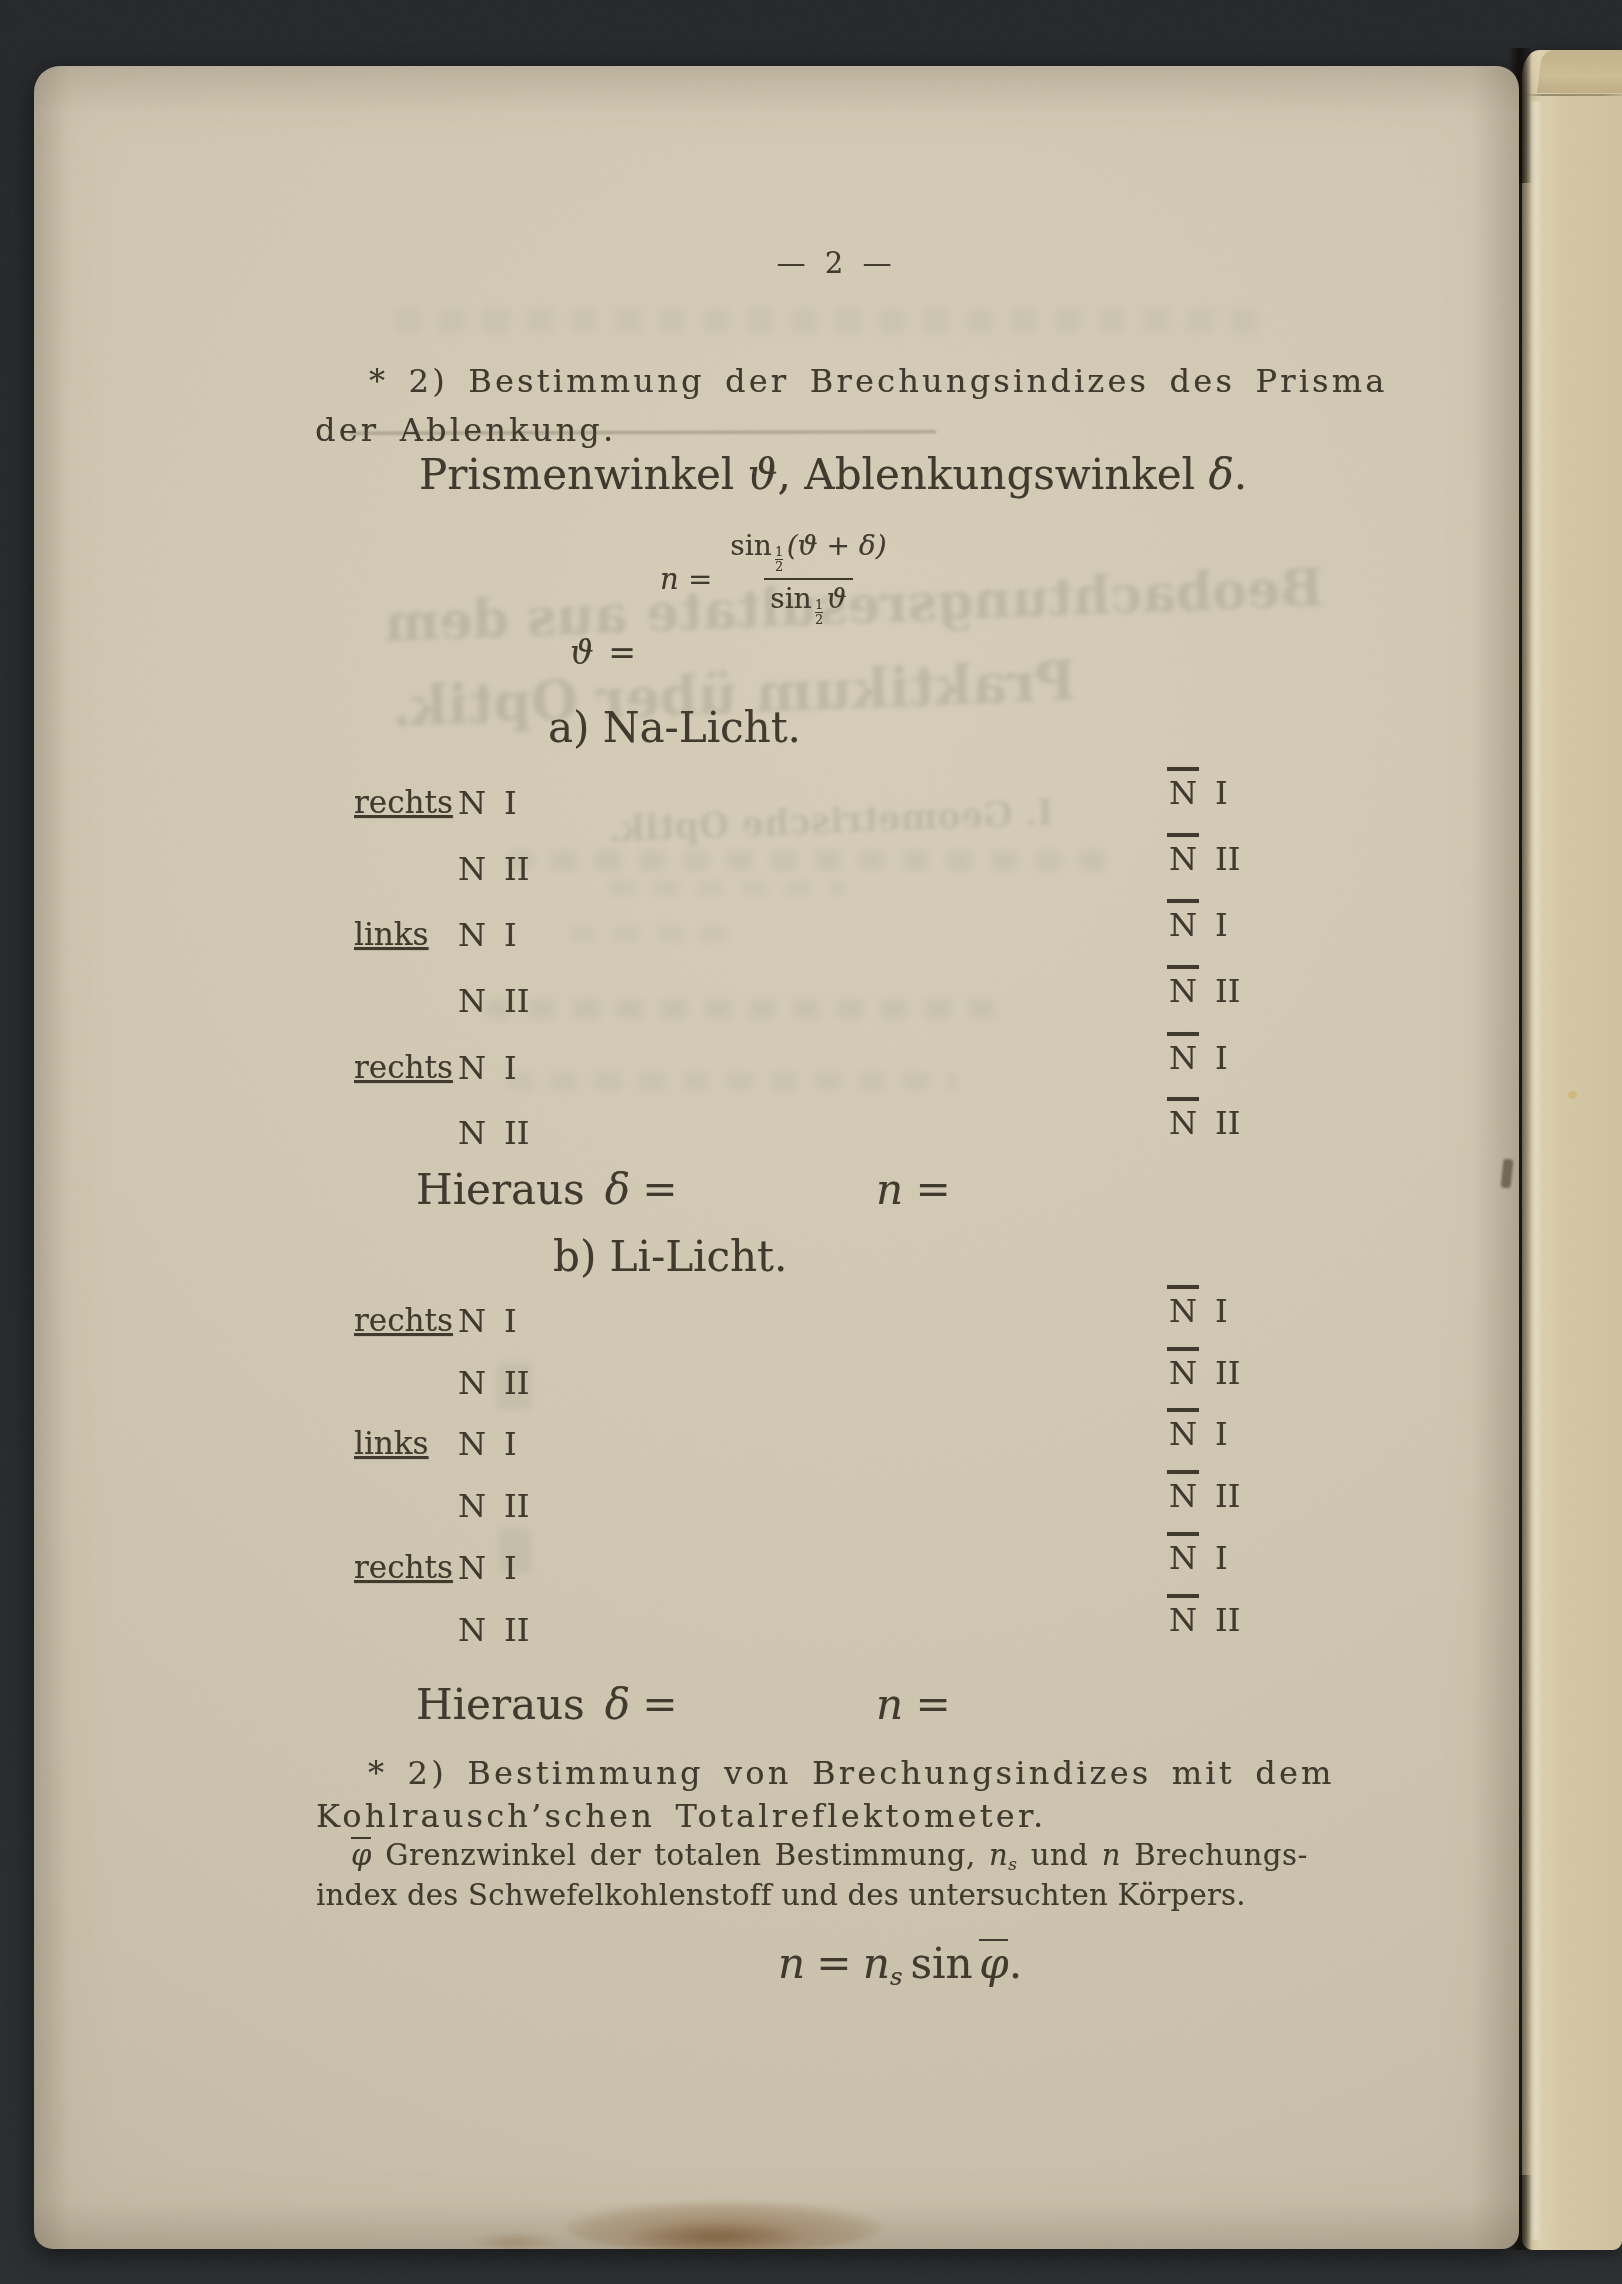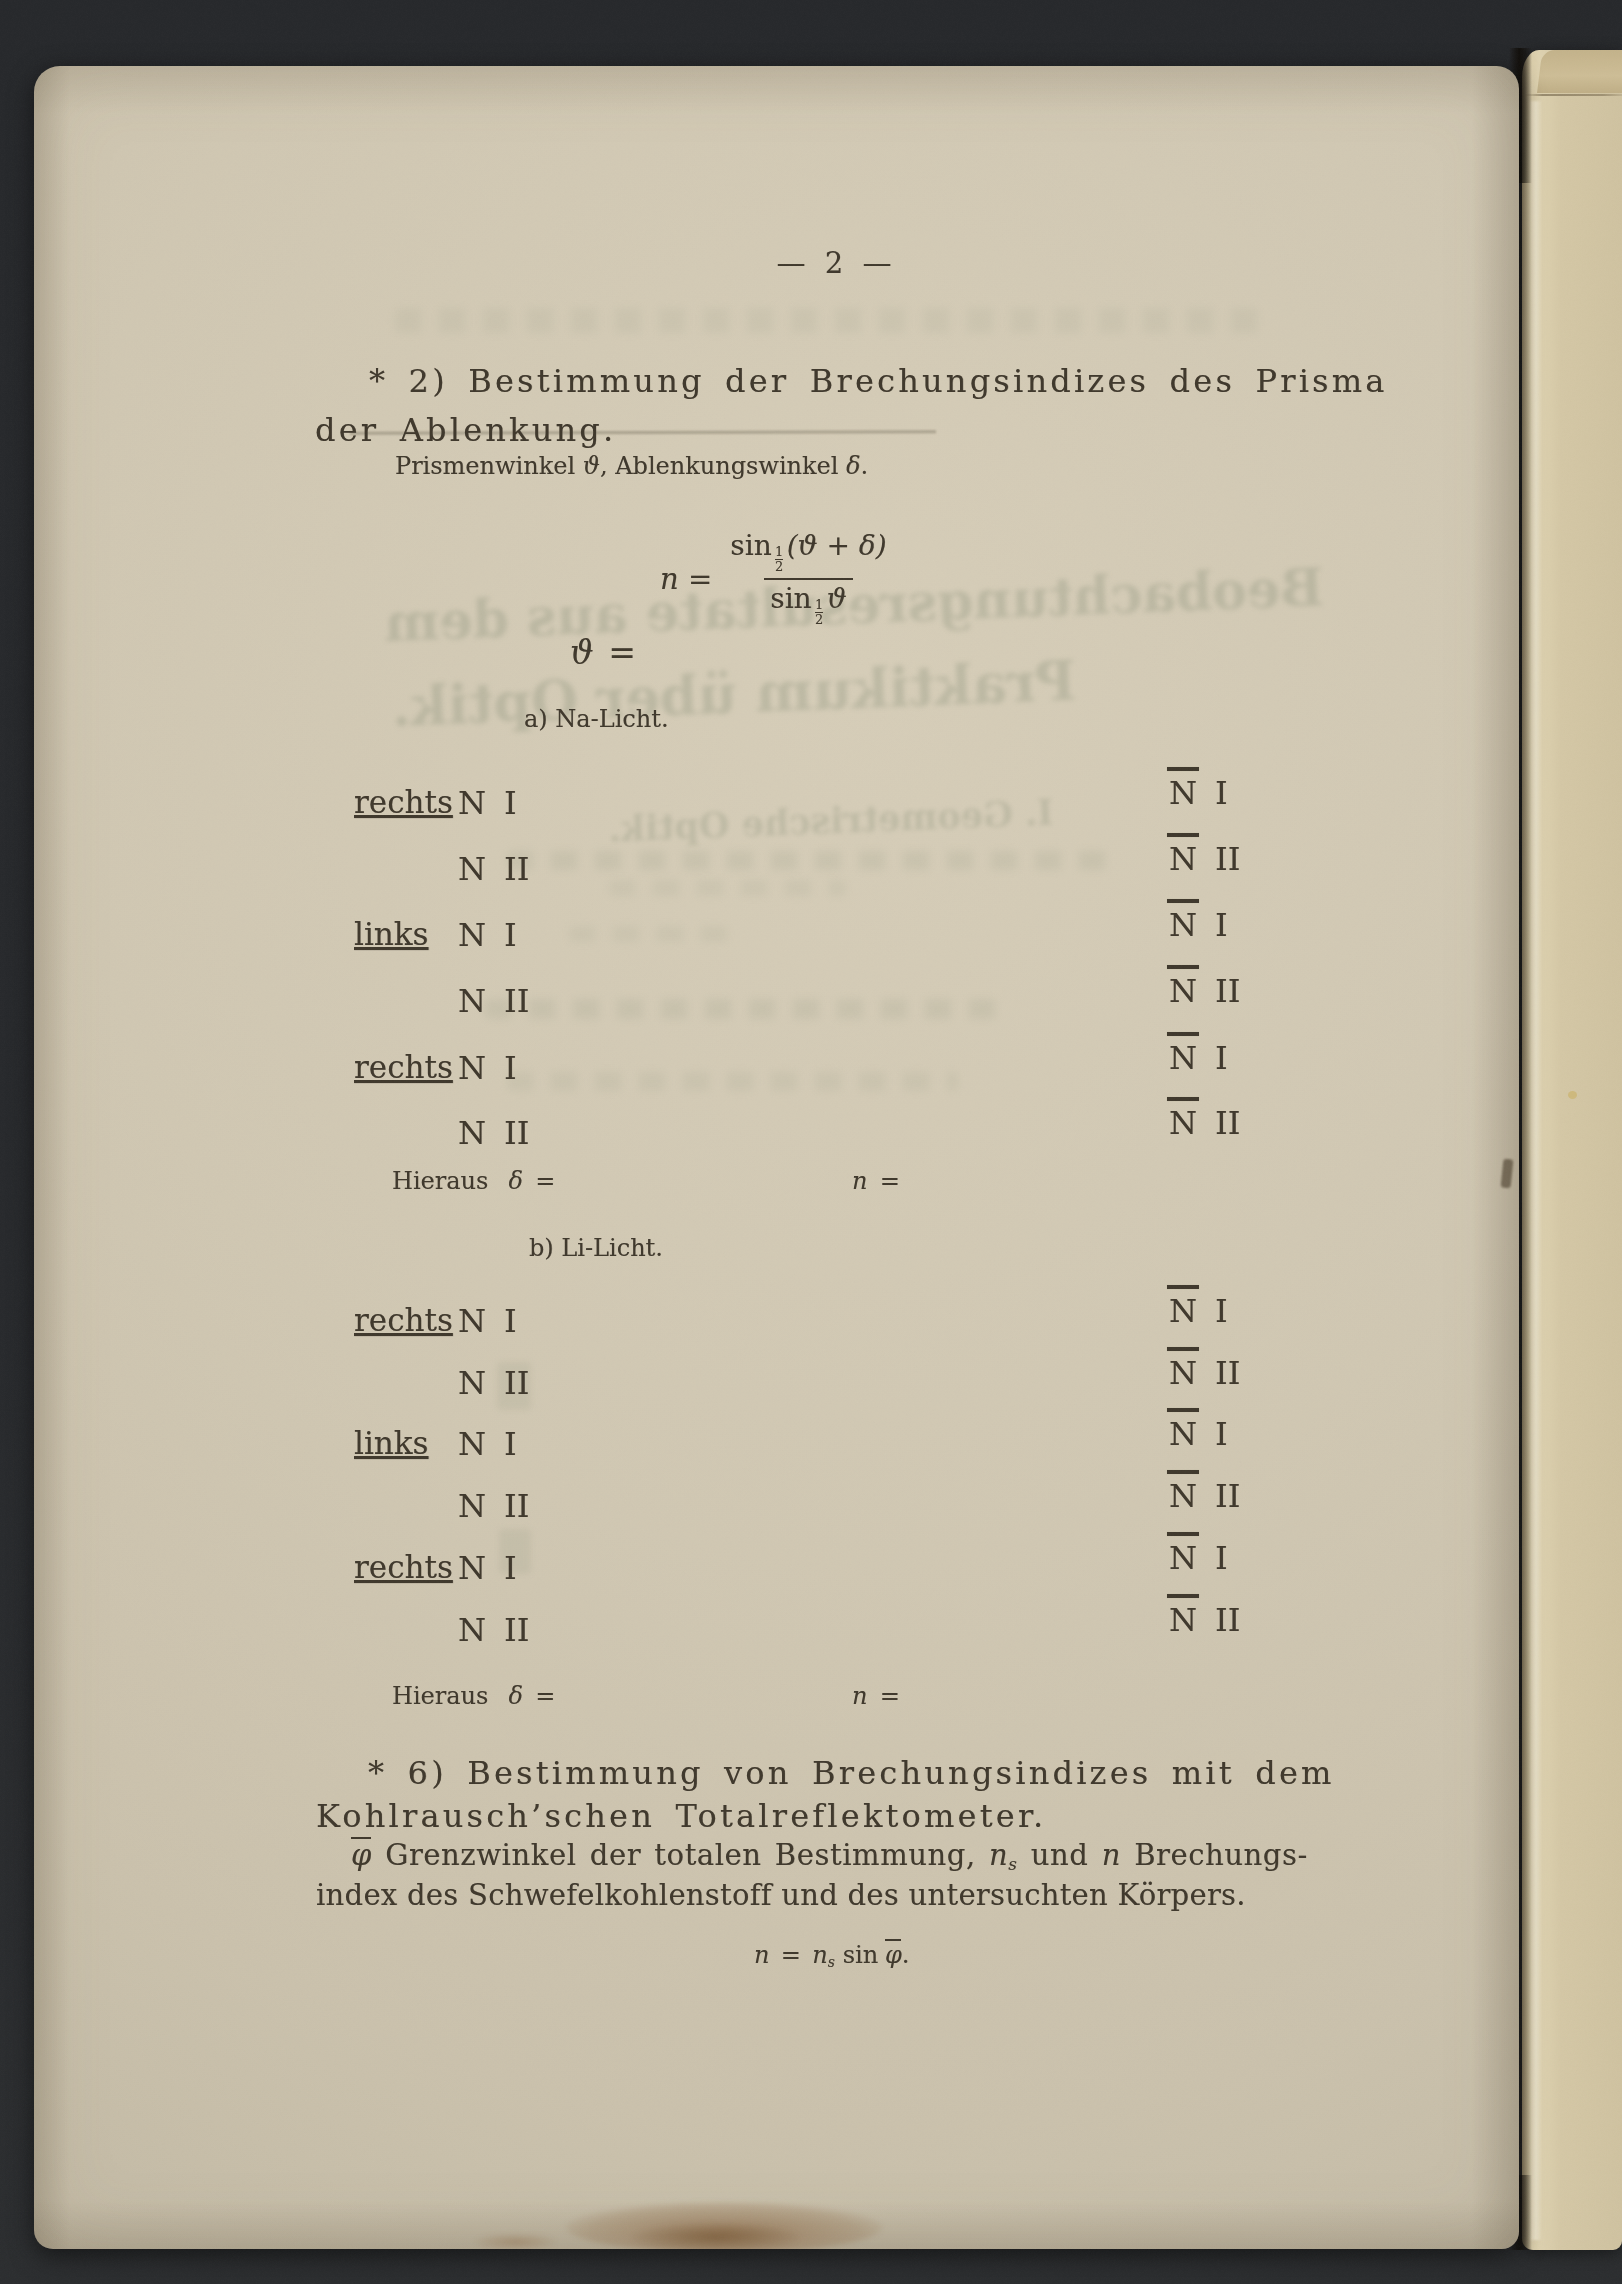--- a/index.html
+++ b/index.html
@@ -46,21 +46,21 @@
     background:repeating-linear-gradient(90deg,rgba(148,154,132,.55) 0 26px,rgba(148,154,132,0) 26px 44px);
     filter:blur(4px);opacity:.30;border-radius:5.6px;}
   .ghost-mark{position:absolute;background:rgba(148,154,132,.5);filter:blur(3.4px);opacity:.35;border-radius:4.5px;}
 
   
   .ink{position:absolute;color:#3f382c;white-space:nowrap;
     text-shadow:0.3px 0.3px 0.6px rgba(63,56,44,.38);}
   .sperr{letter-spacing:.10em;word-spacing:.22em;}
   .it{font-style:italic;}
   .f57{font-size:32px;line-height:1;}
-  .f55{font-size:24px;line-height:1;}
+  .f55{font-size:42px;line-height:1;margin-left:24px;}
   .f52{font-size:29px;line-height:1;}
   .f50{font-size:28px;line-height:1;}
   .f58{font-size:33px;line-height:1;}
 
   .scratch{position:absolute;left:316px;top:365px;width:586px;height:2.8px;
     background:rgba(70,62,48,.30);filter:blur(0.8px);transform:rotate(-.15deg);}
 
   
   .frac{display:inline-flex;flex-direction:column;align-items:center;vertical-align:middle;}
   .frac .num{padding:0 6.8px 4px;}
@@ -220,21 +220,21 @@
         </div>
       </div>
 
     <div class="ink f55" style="left:358px;top:1618px;">
       <span>Hieraus</span><span class="it" style="margin-left:20px;">δ</span><span style="margin-left:12.4px;">=</span>
     </div>
     <div class="ink f55" style="left:818px;top:1618px;">
       <span class="it">n</span><span style="margin-left:12.4px;">=</span>
     </div>
 
-    <div class="ink f57 sperr" style="left:334px;top:1691px;">* 6) Bestimmung von Brechungsindizes mit dem</div>
+    <div class="ink f57 sperr" style="left:334px;top:1691px;">* 2) Bestimmung von Brechungsindizes mit dem</div>
     <div class="ink f57 sperr" style="left:282px;top:1734px;">Kohlrausch’schen Totalreflektometer.</div>
 
     <div class="ink f52" style="left:317px;top:1775px;letter-spacing:.02em;word-spacing:.12em;">
       <span class="it obar-s">φ</span><span> Grenzwinkel der totalen Bestimmung, </span><span class="it">n</span><sub class="s">s</sub><span> und </span><span class="it">n</span><span> Brechungs-</span>
     </div>
     <div class="ink f52" style="left:282px;top:1815px;letter-spacing:.01em;">index des Schwefelkohlenstoff und des untersuchten Körpers.</div>
 
     <div class="ink f55" style="left:720px;top:1877px;">
       <span class="it">n</span><span style="margin-left:11.3px;">=</span><span class="it" style="margin-left:11.3px;">n</span><sub class="s">s</sub><span style="margin-left:8px;">sin</span><span class="it obar-s" style="margin-left:6.8px;">φ</span><span>.</span>
     </div>

